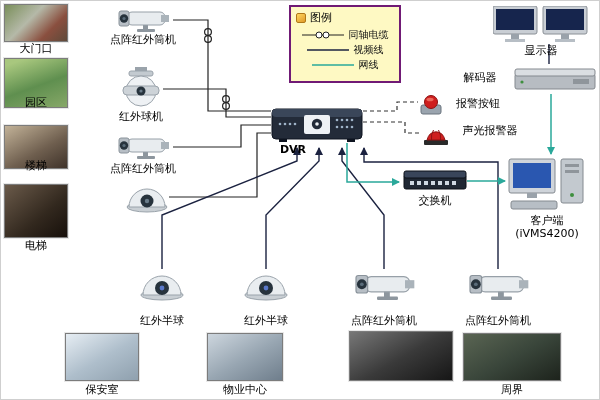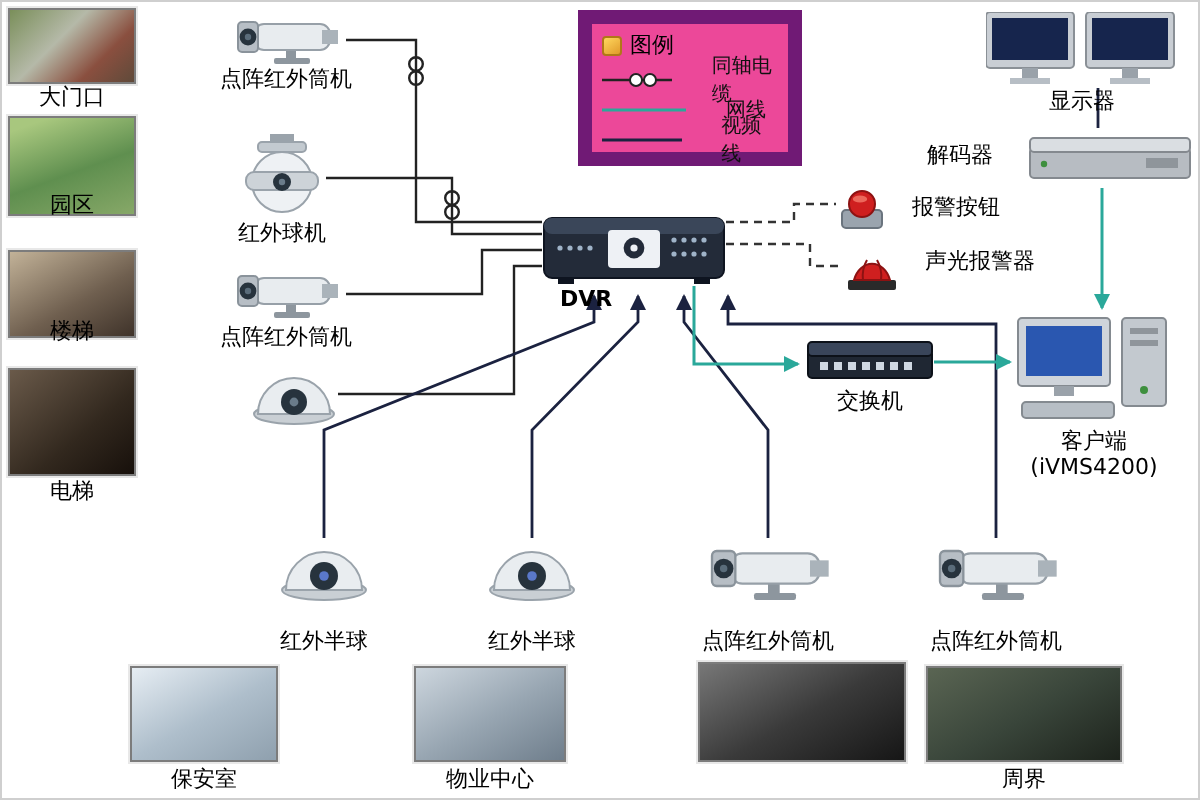--- a/index.html
+++ b/index.html
@@ -11,25 +11,25 @@
   .photo { position:absolute; z-index:2; border:1px solid #7c7c7c; box-shadow:0 0 0 1px #e8e8e8; }
   .photo-gate      { background:linear-gradient(135deg,#7a8f5a,#b5b9a8 40%,#8a4f3f 72%,#5f4a3a); }
   .photo-campus    { background:linear-gradient(160deg,#a8c77e 10%,#5f8f4f 55%,#87a868); }
   .photo-stairs    { background:linear-gradient(150deg,#c2b298,#6f5f4f 58%,#3f332a); }
   .photo-elevator  { background:linear-gradient(140deg,#6a5a4a,#32281e 60%,#17100b); }
   .photo-security  { background:linear-gradient(150deg,#e6edf3,#aebecb 52%,#8fa0ae); }
   .photo-property  { background:linear-gradient(150deg,#cdd6de,#98a6b2 52%,#6f7e8c); }
   .photo-garage    { background:linear-gradient(150deg,#777,#3a3a3a 52%,#161616); }
   .photo-perimeter { background:linear-gradient(150deg,#5a6553,#39453a 52%,#1d231c); }
   .legend { position:absolute; z-index:3; left:288px; top:4px; width:112px; height:78px;
-            border:7px solid #701a75; background:#ec4899; padding:3px 5px; }
+            border:2px solid #701a75; background:#fef9c3; padding:3px 5px; }
   .legend-title { display:flex; align-items:center; gap:4px; font-size:11px; margin-bottom:2px; }
   .legend-swatch { width:10px; height:10px; border-radius:2px;
             background:linear-gradient(145deg,#ffd75e,#e09a2a); border:1px solid #b07818; }
-  .legend-row { display:flex; align-items:center; gap:20px; height:15px; }
+  .legend-row { display:flex; align-items:center; gap:5px; height:15px;justify-content:center; }
   .legend-row .lab { font-size:10px; color:#111; }
   .dvr-label { font-weight:bold; }
   .client-label { text-align:center; }
 </style>
 </head>
 <body>
 
 <div class="canvas">
 
   <svg class="wires" width="600" height="400" viewBox="0 0 600 400">
@@ -81,29 +81,29 @@
     <div class="legend-row">
       <svg width="42" height="12">
         <path d="M0,6 H42" stroke="#222" stroke-width="1.2" fill="none"></path>
         <circle cx="17" cy="6" r="3" stroke="#222" fill="#fff"></circle>
         <circle cx="24" cy="6" r="3" stroke="#222" fill="#fff"></circle>
       </svg>
       <span class="lab">同轴电缆</span>
     </div>
     <div class="legend-row">
       <svg width="42" height="12">
+        <path d="M0,6 H42" stroke="#1b2240" stroke-width="1.6"></path>
+      </svg>
+      <span class="lab">视频线</span>
+    </div>
+    <div class="legend-row">
+      <svg width="42" height="12">
         <path d="M0,6 H42" stroke="#2aa89a" stroke-width="1.6"></path>
       </svg>
       <span class="lab">网线</span>
-    </div>
-    <div class="legend-row">
-      <svg width="42" height="12">
-        <path d="M0,6 H42" stroke="#1b2240" stroke-width="1.6"></path>
-      </svg>
-      <span class="lab">视频线</span>
     </div>
   </div>
 
   <div class="photo photo-gate" style="left:3px;top:3px;width:64px;height:38px"></div>
   <div class="nlabel" style="left:1px;top:42px;width:68px">大门口</div>
 
   <div class="photo photo-campus" style="left:3px;top:57px;width:64px;height:50px"></div>
   <div class="nlabel" style="left:1px;top:96px;width:68px">园区</div>
 
   <div class="photo photo-stairs" style="left:3px;top:124px;width:64px;height:44px"></div>

